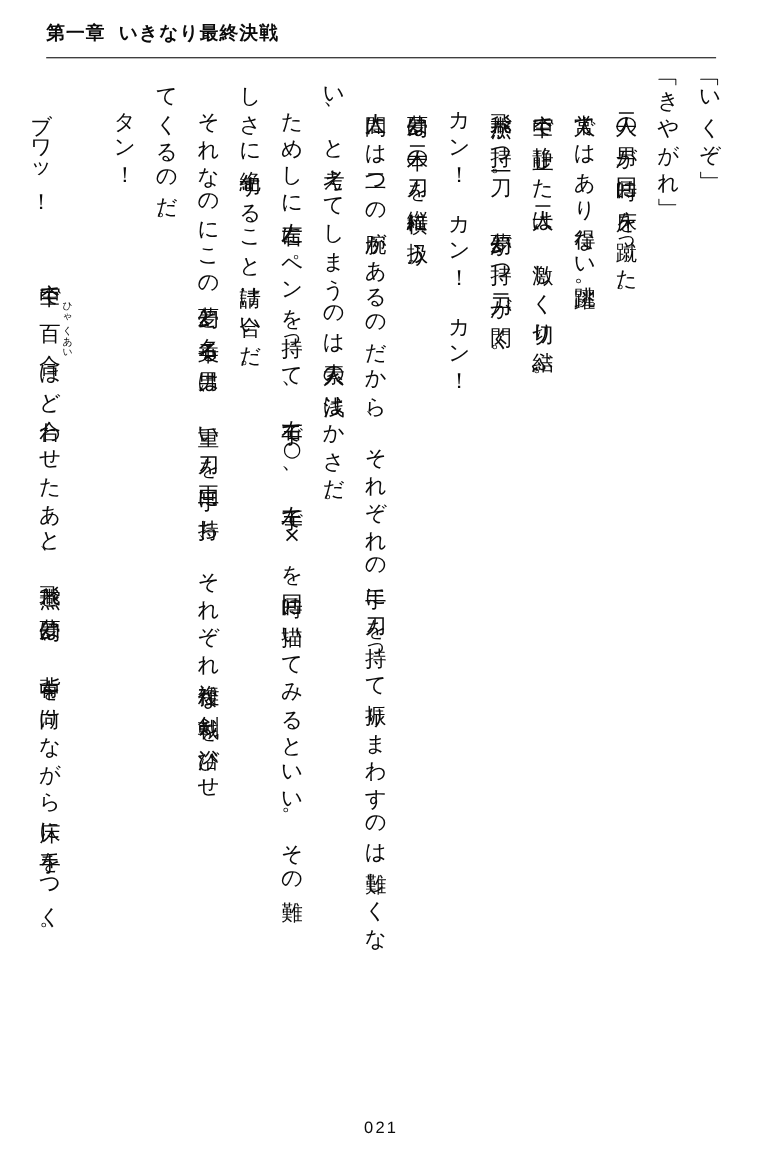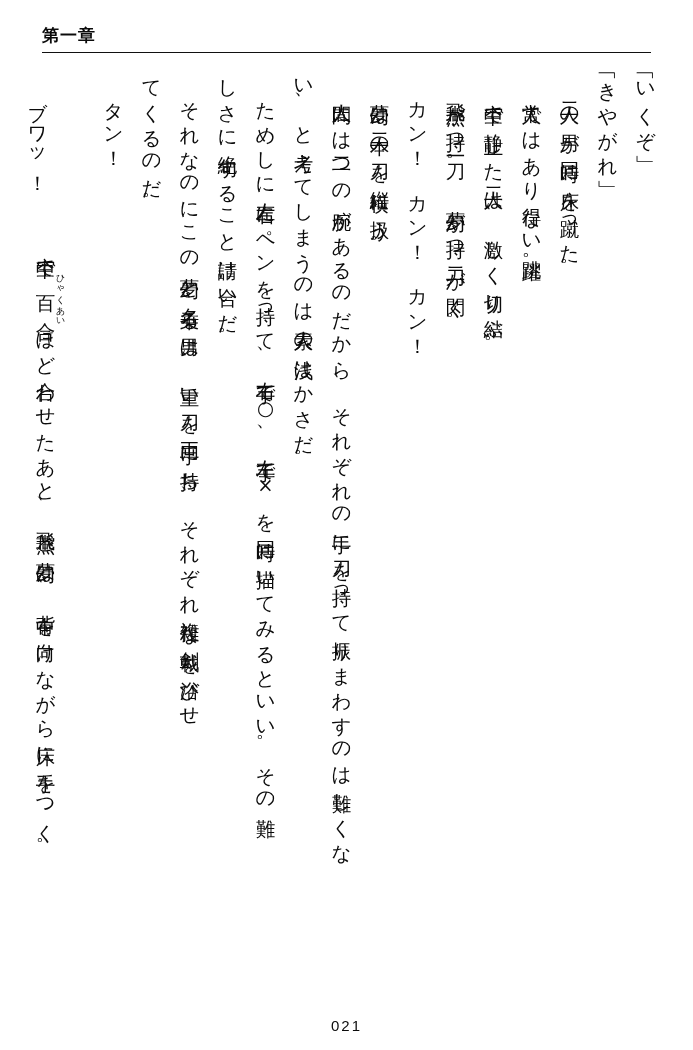--- a/index.html
+++ b/index.html
@@ -24,21 +24,20 @@
   }
 
   
   .header {
     position: absolute;
     top: 18px;
     left: 42px;
     right: 42px;
     height: 34px;
     display: flex;
-    align-items: center;
     gap: 12px;
     font-size: 17px;
     letter-spacing: 1px;
     font-weight: 600;
   }
   .header .chap-no {
     white-space: nowrap;
   }
   .header .chap-title {
     white-space: nowrap;
@@ -101,20 +100,21 @@
     font-family: Liberation Sans, sans-serif;
   }
 </style>
 </head>
 <body>
 
 <div class="page">
 
   <div class="header">
     <span class="chap-no">第一章</span>
+    <span class="chap-title">いきなり最終決戦</span>
   </div>
   <div class="rule"></div>
 
   <div class="body-area">
     <div class="vline ind0">「いくぞ」</div>
     <div class="vline ind0">「きやがれ」</div>
     <div class="vline ind0">　二人の男が同時に床を蹴った。</div>
     <div class="vline ind0">　常人ではあり得ない跳躍。</div>
     <div class="vline ind0">　空中で静止した二人は、激しく切り結ぶ。</div>
     <div class="vline ind0">　飛燕が持つ一刀。　夢幻が持つ二刀が閃く。</div>

